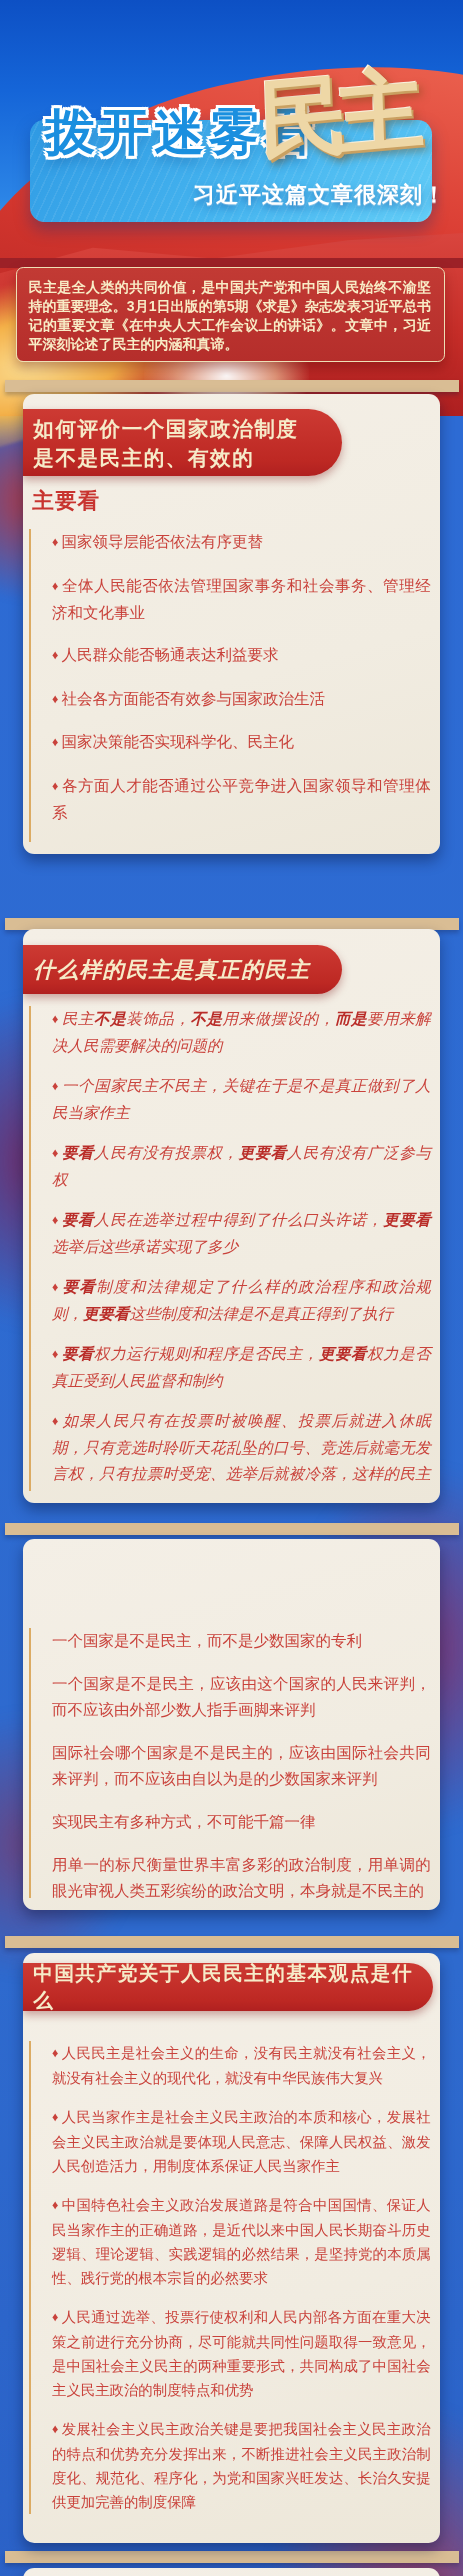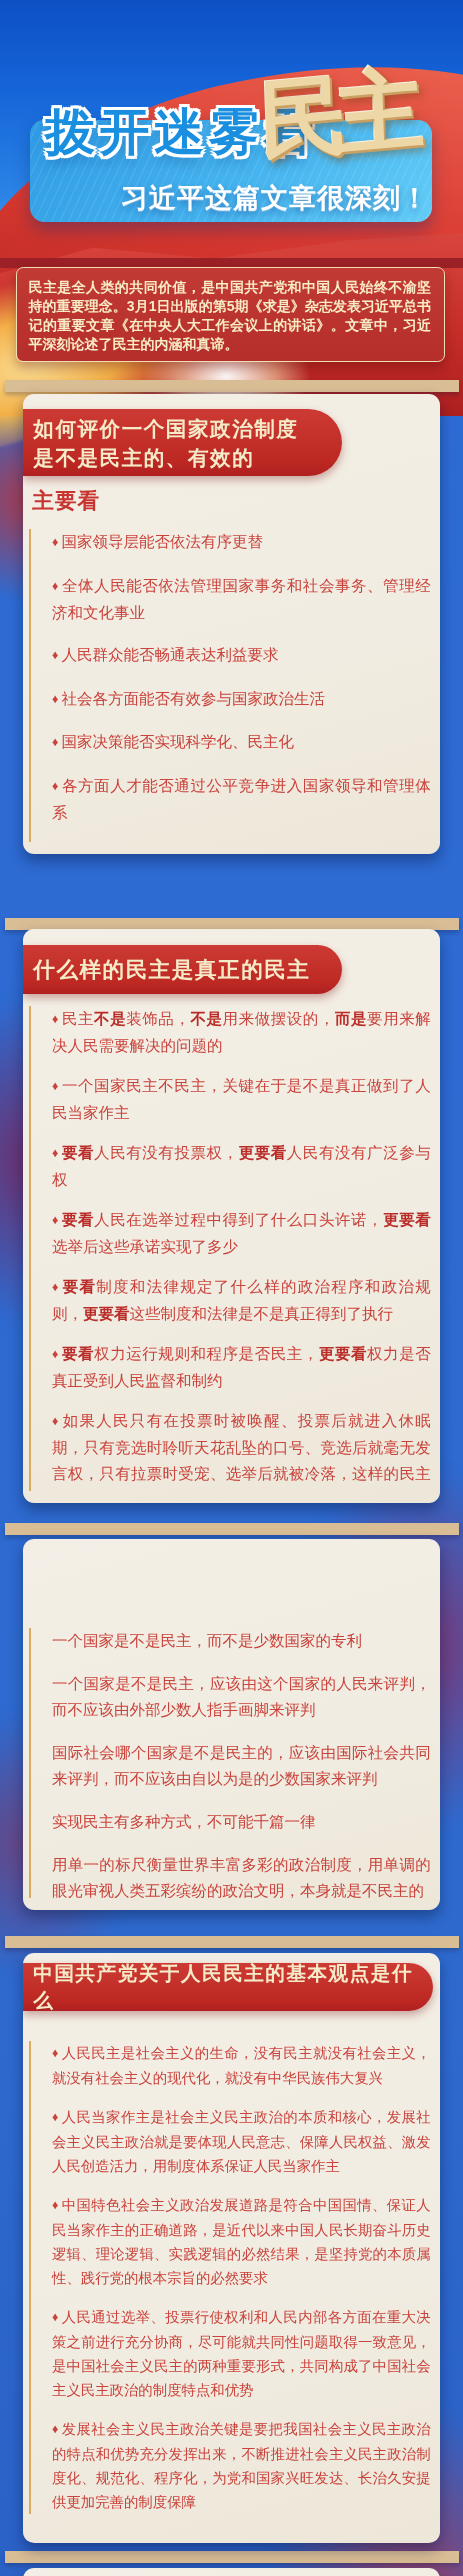--- a/index.html
+++ b/index.html
@@ -42,22 +42,22 @@
     border-radius:14.4px;background:linear-gradient(135deg,#2f9ae4 0%,#45b4ef 55%,#63cdf7 100%);
     box-shadow:0 7.2px 15.5px rgba(10,50,120,.35);}
   .title-card::after{content:"";position:absolute;inset:0;border-radius:inherit;
     background:repeating-linear-gradient(115deg,rgba(255,255,255,.08) 0 1.5px,rgba(255,255,255,0) 1.5px 7.7px);}
   .title-line1{position:absolute;left:45px;top:99px;z-index:7;font-size:50px;font-weight:900;
     letter-spacing:4.6px;color:#1a8fdf;
     text-shadow:-2.6px -2.6px 0 #fff,2.6px -2.6px 0 #fff,-2.6px 2.6px 0 #fff,2.6px 2.6px 0 #fff,0 -3.1px 0 #fff,0 3.1px 0 #fff,-3.1px 0 0 #fff,3.1px 0 0 #fff,0 8.2px 11.3px rgba(10,60,130,.35);}
   .title-highlight{position:absolute;left:260px;top:56px;z-index:8;font-size:89px;font-weight:900;
     letter-spacing:-13.4px;color:#eed7a6;transform:rotate(-5deg) skewX(-3deg);
     text-shadow:2.1px 2.6px 0 #c9a061,4.1px 5.7px 8.2px rgba(110,70,20,.5),-1px -1px 0 #fff8e6;}
-  .title-line2{position:absolute;left:121px;top:180px;width:325px;z-index:7;text-align:left;
-    font-size:27px;font-weight:900;color:#ffffff;letter-spacing:1px;
+  .title-line2{position:absolute;left:121px;top:180px;width:325px;z-index:7;text-align:right;
+    font-size:22px;font-weight:900;color:#ffffff;letter-spacing:1px;
     text-shadow:0 3.6px 7.2px rgba(15,70,150,.5),0 1px 0 rgba(255,255,255,.4);}
 
   
   .top-band{position:absolute;left:0;top:258px;width:464px;height:9.8px;background:#9c2127;z-index:5;}
   .intro-box{position:absolute;left:15.5px;top:267px;width:429px;height:95px;z-index:6;box-sizing:border-box;
     background:linear-gradient(180deg,#c23a34,#b52e2b);border:1.5px solid #eedfb6;border-radius:7.2px;
     padding:10.3px 12.4px 8.2px 12px;box-shadow:0 5.2px 11.3px rgba(90,10,10,.35);}
   .intro-text{margin:0;font-size:14px;line-height:19px;color:#f8ecc6;font-weight:600;text-align:justify;}
 
   
@@ -78,21 +78,21 @@
   .list{margin-left:6px;margin-right:9.3px;border-left:2.1px solid #dcab63;padding-left:21px;}
   .item{margin:0;color:#c9423b;font-size:15.5px;line-height:26px;font-weight:500;text-align:justify;}
   .item b{color:#b92c28;font-weight:900;}
   .item + .item{margin-top:16.5px;}
   .dia{font-size:12.4px;margin-right:3.1px;position:relative;top:-1px;}
 
   .card1{top:394px;height:460px;}
   .card1 .pill{top:15px;height:67px;width:319px;}
   .card1 .pill-text{font-size:20.6px;line-height:29px;}
   .card1 .body{top:92px;}
-  .card2{top:929px;height:574px;}
+  .card2{top:929px;height:574px;font-style:italic;}
   .card2 .pill{top:15.5px;height:49px;width:319px;}
   .card2 .pill-text{font-size:21.6px;}
   .card2 .body{top:77px;}
   .card2 .item + .item{margin-top:14px;}
   .card3{top:1539px;height:371px;}
   .card3 .pill{top:12.4px;height:49px;width:327px;}
   .card3 .pill-text{font-size:21.6px;}
   .card3 .body{top:89px;}
   .card3 .item + .item{margin-top:17px;}
   .card4{top:1953px;height:590px;}

